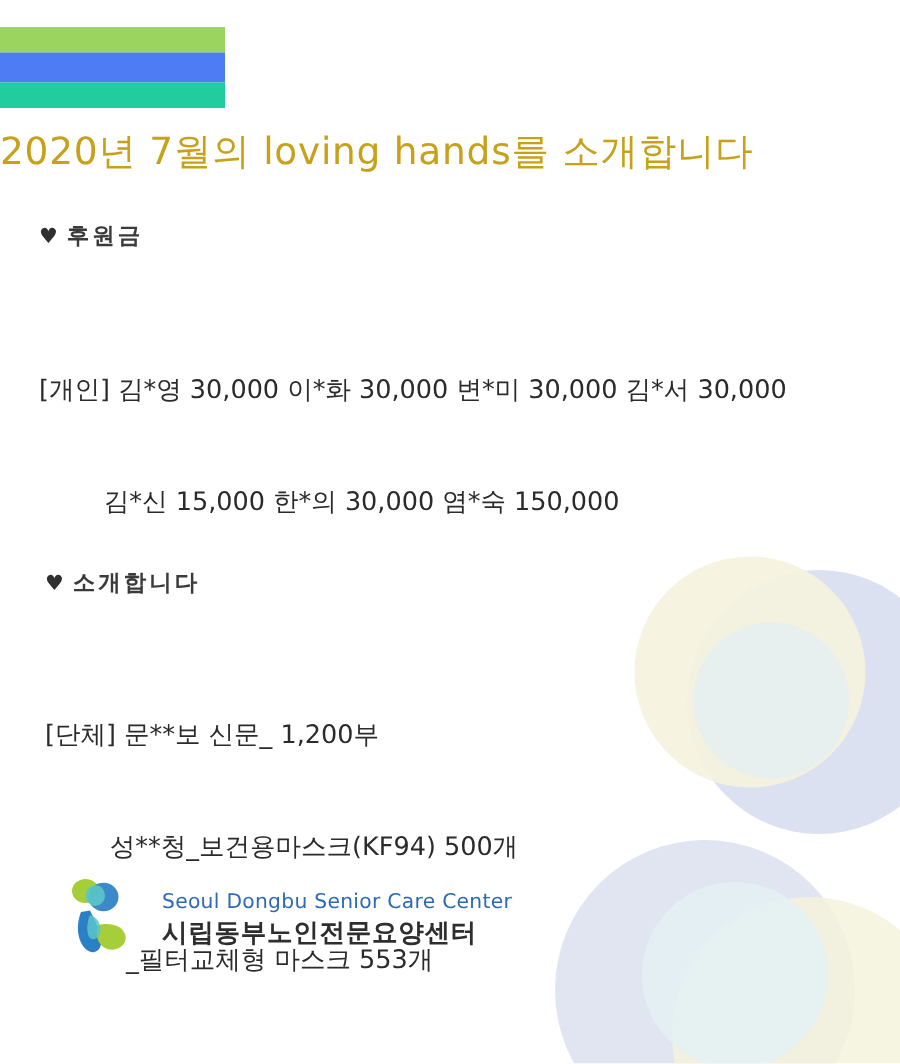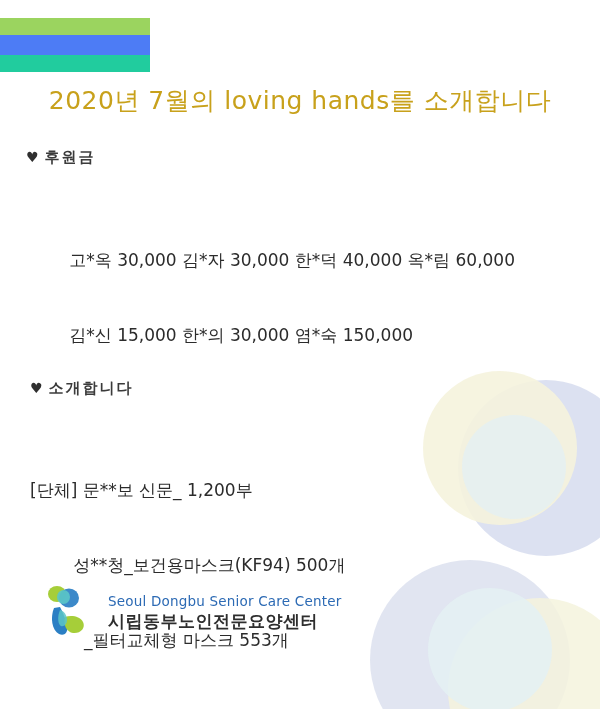--- a/index.html
+++ b/index.html
@@ -42,21 +42,21 @@
   .bar { width: 150px; }
   .bar-green { height: 17px; background: #9bd45f; }
   .bar-blue  { height: 20px; background: #4d7cf5; }
   .bar-teal  { height: 17px; background: #21cc9e; }
 
   
   .title {
     position: absolute;
     left: 0;
     top: 84px;
-    width: 600px;
+    width: 496px;
     text-align: center;
     z-index: 3;
     font-family: "DejaVu Sans", sans-serif;
     font-size: 25px;
     letter-spacing: 0.5px;
     color: #c8a11b;
     white-space: nowrap;
   }
 
   
@@ -158,21 +158,21 @@
     <div class="bar bar-teal"></div>
   </div>
 
   <div class="title">2020년 7월의 loving hands를 소개합니다</div>
 
   <div class="section-head" id="head-money">
     <span class="heart">♥</span><span>후원금</span>
   </div>
 
   <div class="list-block" id="money-list">
-    <div class="row">        고*옥 30,000 김*자 30,000 한*덕 40,000 옥*림 60,000</div>
+    <div class="row">[개인] 김*영 30,000 이*화 30,000 변*미 30,000 김*서 30,000</div>
     <div class="row">        김*신 15,000 한*의 30,000 염*숙 150,000</div>
   </div>
 
   <div class="section-head" id="head-goods">
     <span class="heart">♥</span><span>소개합니다</span>
   </div>
 
   <div class="list-block" id="goods-list">
     <div class="row">[단체] 문**보 신문_ 1,200부</div>
     <div class="row">        성**청_보건용마스크(KF94) 500개</div>

